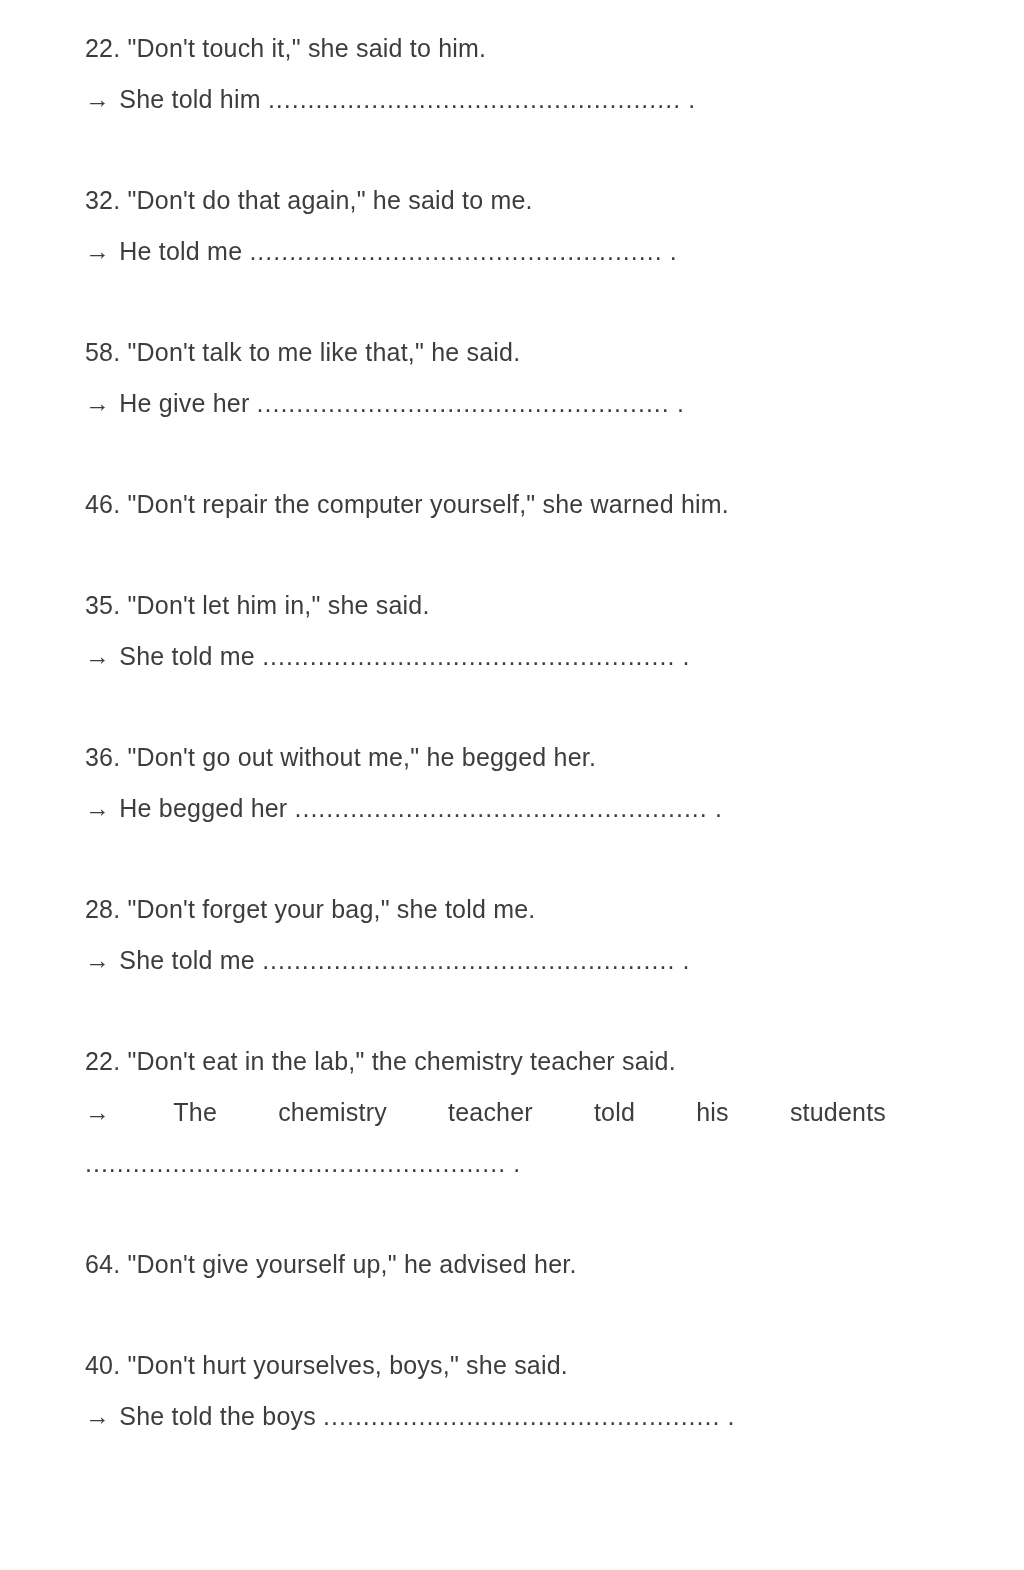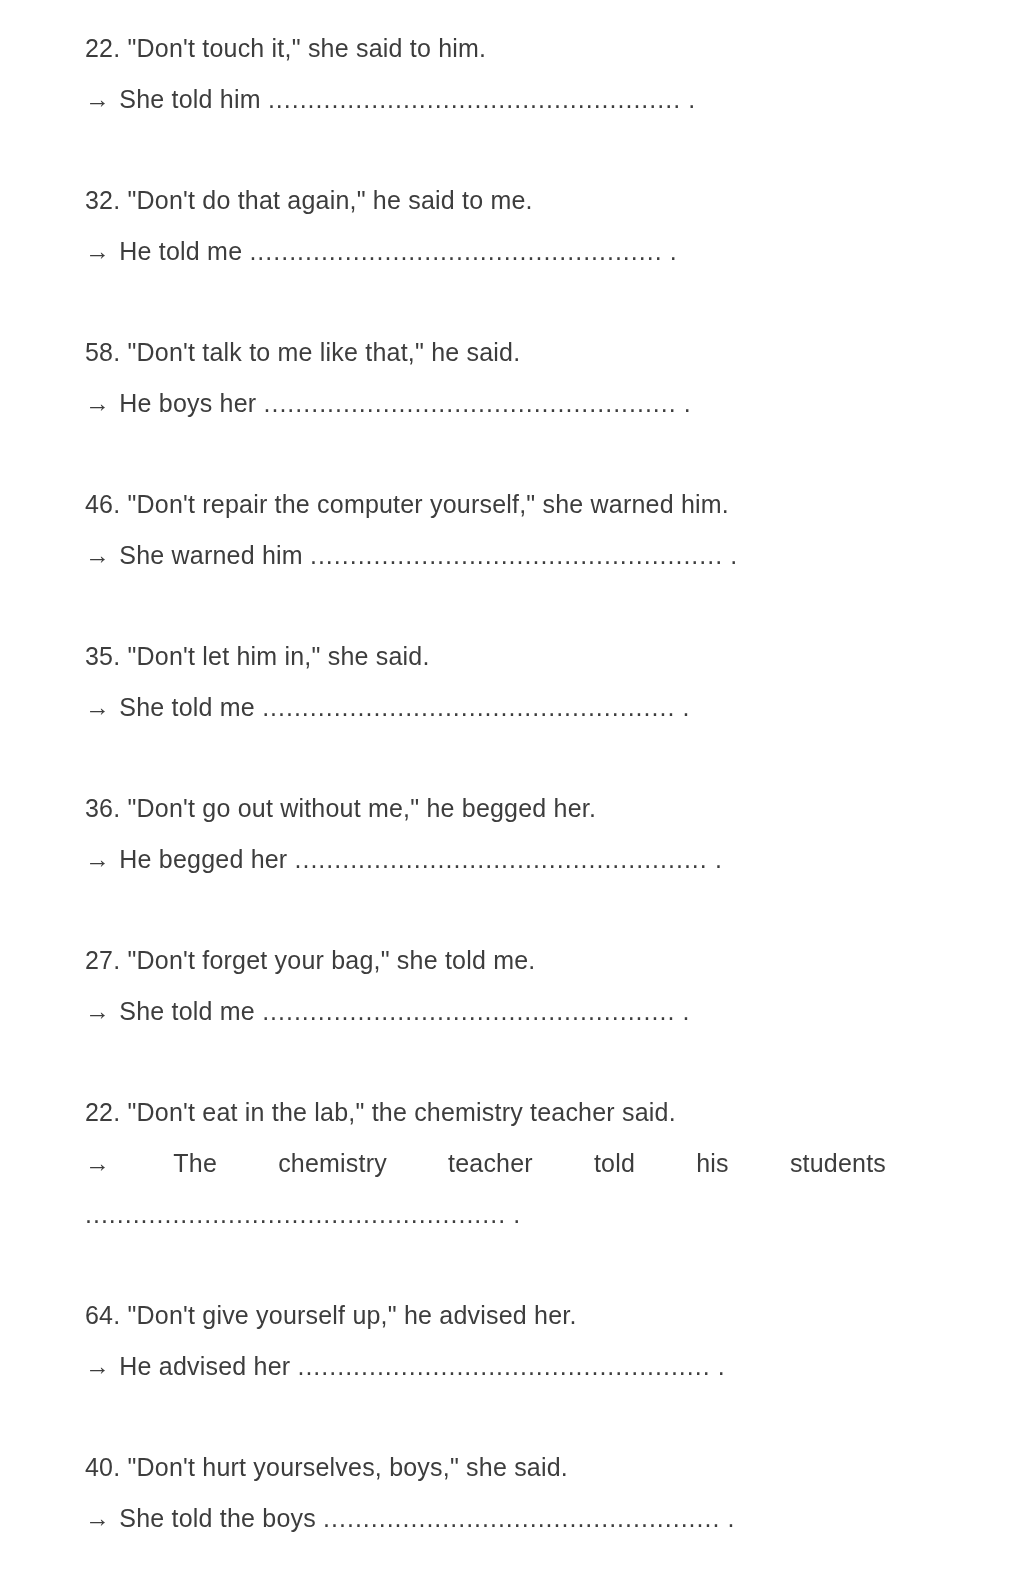--- a/index.html
+++ b/index.html
@@ -56,60 +56,58 @@
     <div class="line"><span class="arrow">→</span> <span>She told him</span> <span class="dots">....................................................</span> <span>.</span></div>
   </div>
 
   <div class="item">
     <div class="line"><span>32.</span> <span>"Don't do that again," he said to me.</span></div>
     <div class="line"><span class="arrow">→</span> <span>He told me</span> <span class="dots">....................................................</span> <span>.</span></div>
   </div>
 
   <div class="item">
     <div class="line"><span>58.</span> <span>"Don't talk to me like that," he said.</span></div>
-    <div class="line"><span class="arrow">→</span> <span>He boys her</span> <span class="dots">....................................................</span> <span>.</span></div>
+    <div class="line"><span class="arrow">→</span> <span>He give her</span> <span class="dots">....................................................</span> <span>.</span></div>
   </div>
 
   <div class="item">
     <div class="line"><span>46.</span> <span>"Don't repair the computer yourself," she warned him.</span></div>
-    <div class="line"><span class="arrow">→</span> <span>She warned him</span> <span class="dots">....................................................</span> <span>.</span></div>
   </div>
 
   <div class="item">
     <div class="line"><span>35.</span> <span>"Don't let him in," she said.</span></div>
     <div class="line"><span class="arrow">→</span> <span>She told me</span> <span class="dots">....................................................</span> <span>.</span></div>
   </div>
 
   <div class="item">
     <div class="line"><span>36.</span> <span>"Don't go out without me," he begged her.</span></div>
     <div class="line"><span class="arrow">→</span> <span>He begged her</span> <span class="dots">....................................................</span> <span>.</span></div>
   </div>
 
   <div class="item">
-    <div class="line"><span>27.</span> <span>"Don't forget your bag," she told me.</span></div>
+    <div class="line"><span>28.</span> <span>"Don't forget your bag," she told me.</span></div>
     <div class="line"><span class="arrow">→</span> <span>She told me</span> <span class="dots">....................................................</span> <span>.</span></div>
   </div>
 
   <div class="item">
     <div class="line"><span>22.</span> <span>"Don't eat in the lab," the chemistry teacher said.</span></div>
     <div class="line justify">
       <span class="arrow">→</span>
       <span>The</span>
       <span>chemistry</span>
       <span>teacher</span>
       <span>told</span>
       <span>his</span>
       <span>students</span>
     </div>
     <div class="line"><span class="dots">.....................................................</span> <span>.</span></div>
   </div>
 
   <div class="item">
     <div class="line"><span>64.</span> <span>"Don't give yourself up," he advised her.</span></div>
-    <div class="line"><span class="arrow">→</span> <span>He advised her</span> <span class="dots">....................................................</span> <span>.</span></div>
   </div>
 
   <div class="item">
     <div class="line"><span>40.</span> <span>"Don't hurt yourselves, boys," she said.</span></div>
     <div class="line"><span class="arrow">→</span> <span>She told the boys</span> <span class="dots">..................................................</span> <span>.</span></div>
   </div>
 
 </div>
 
 </body></html>

